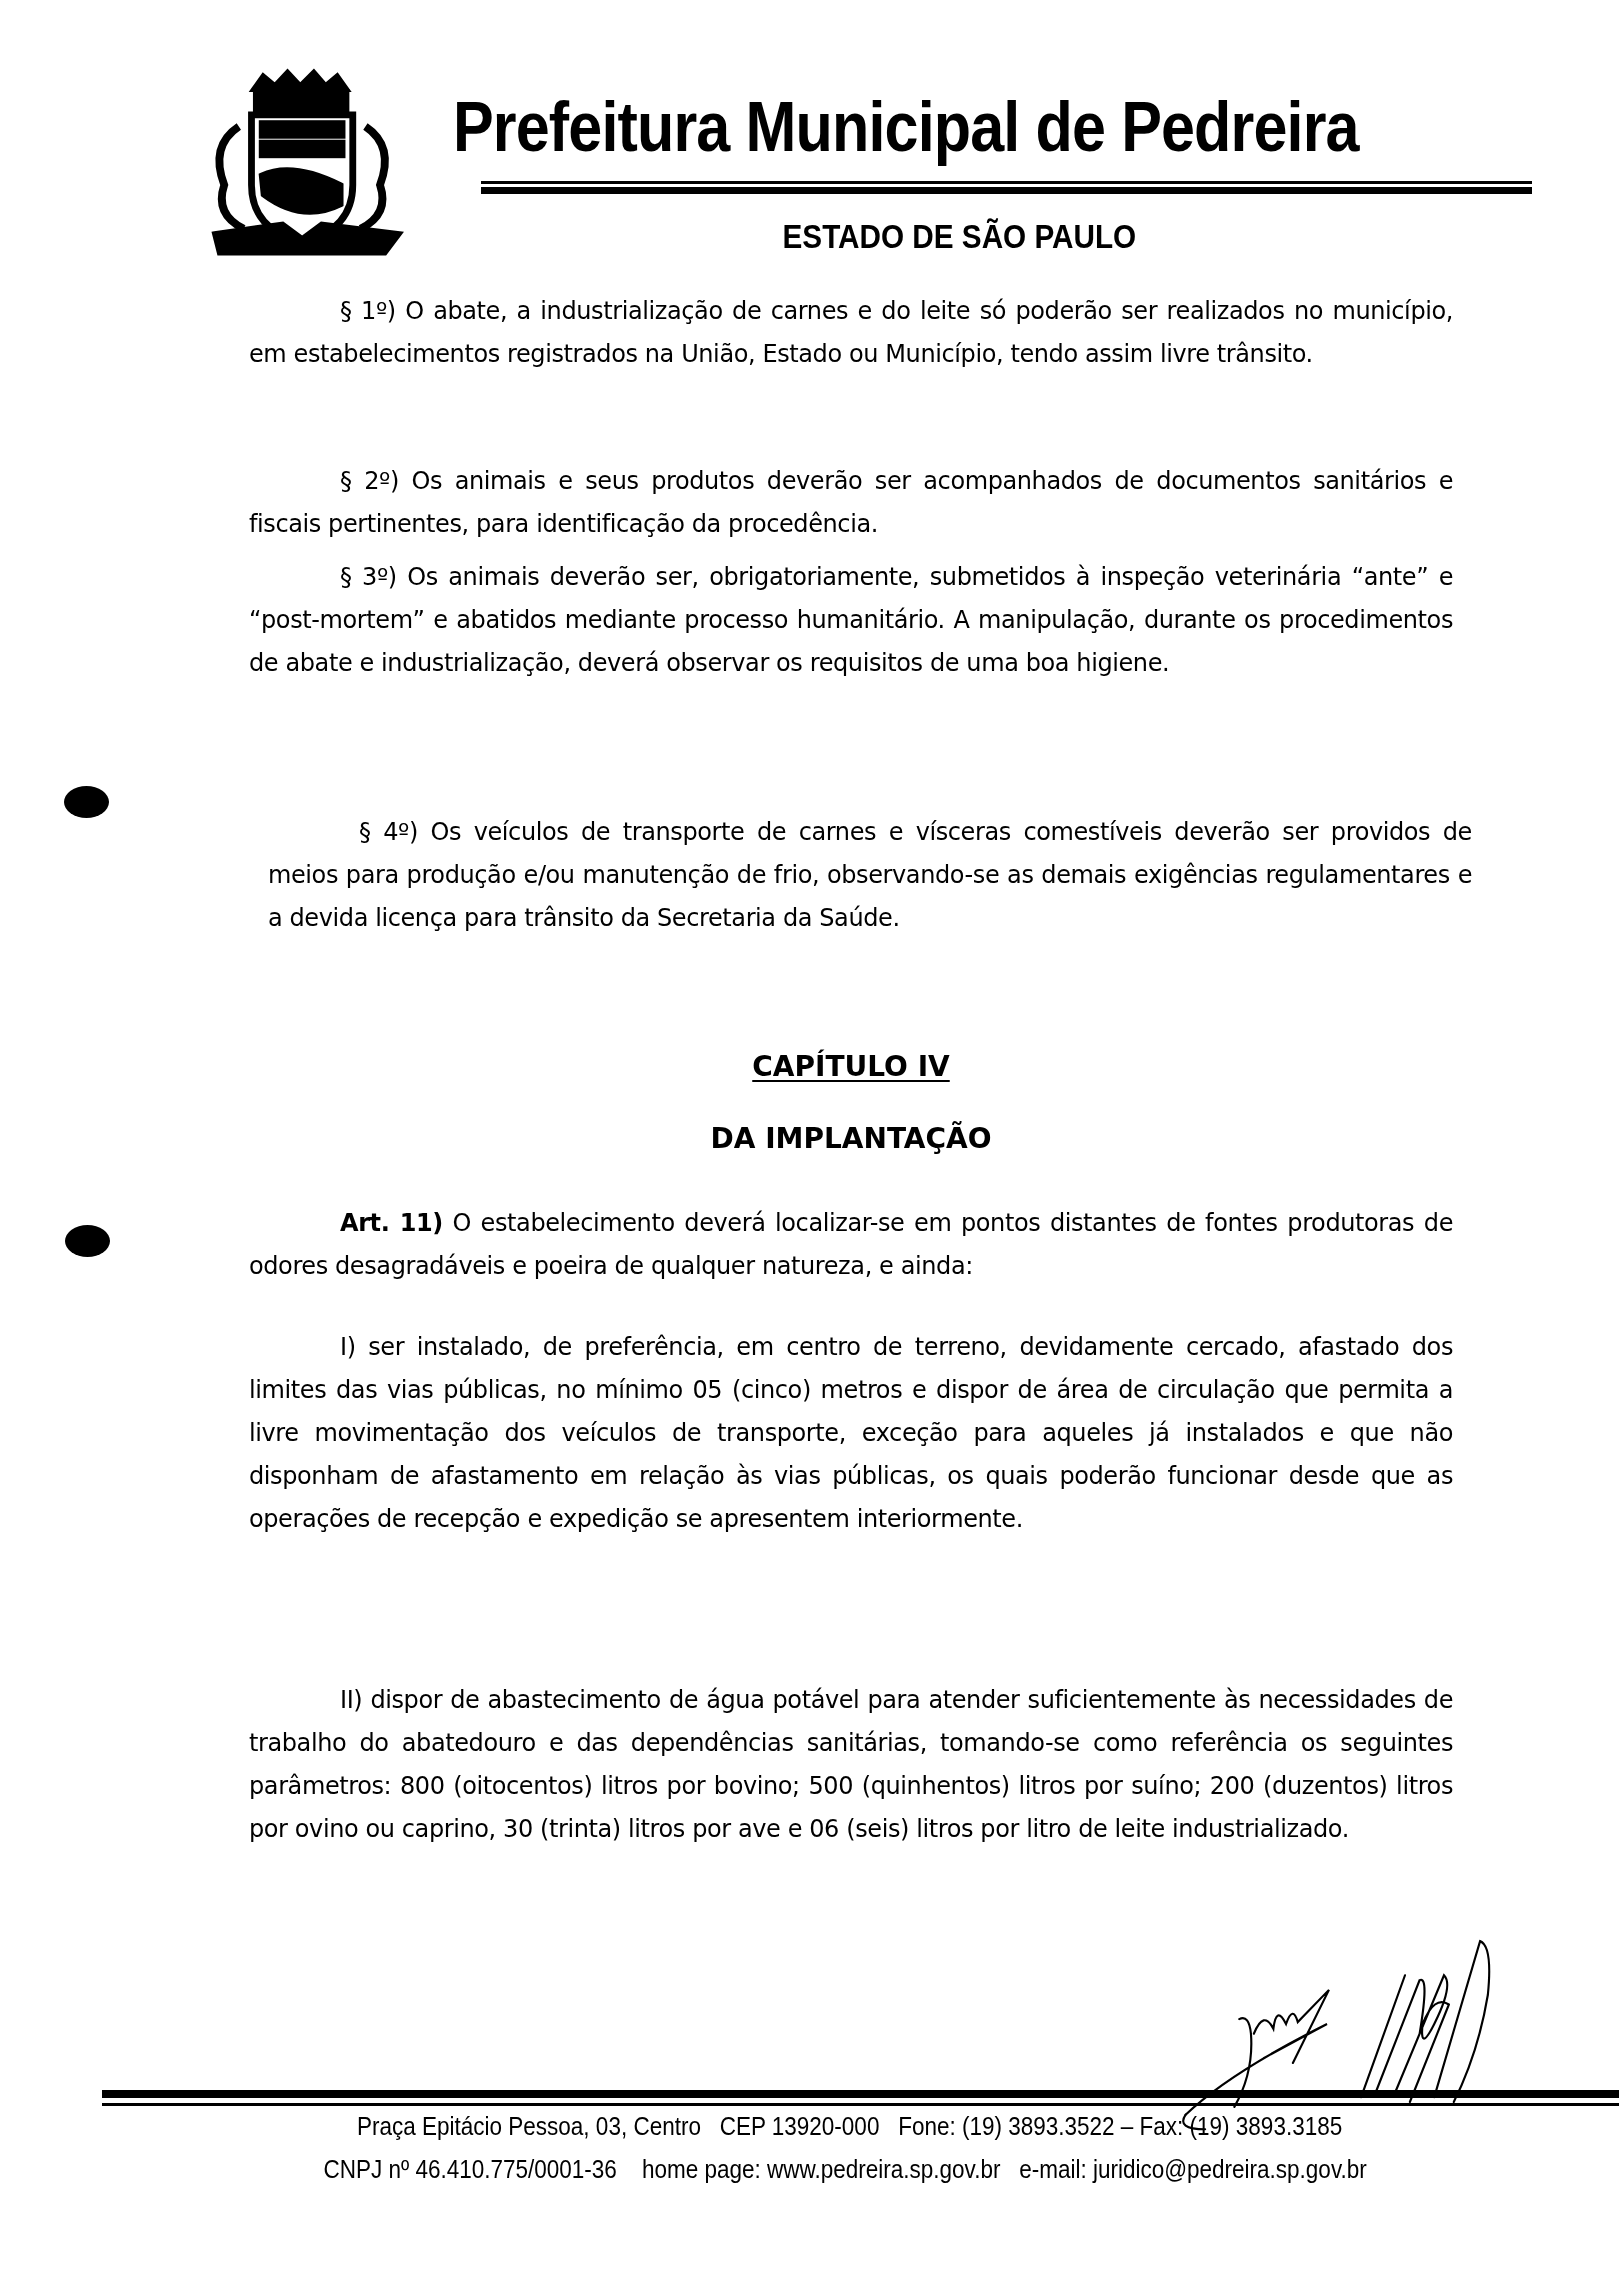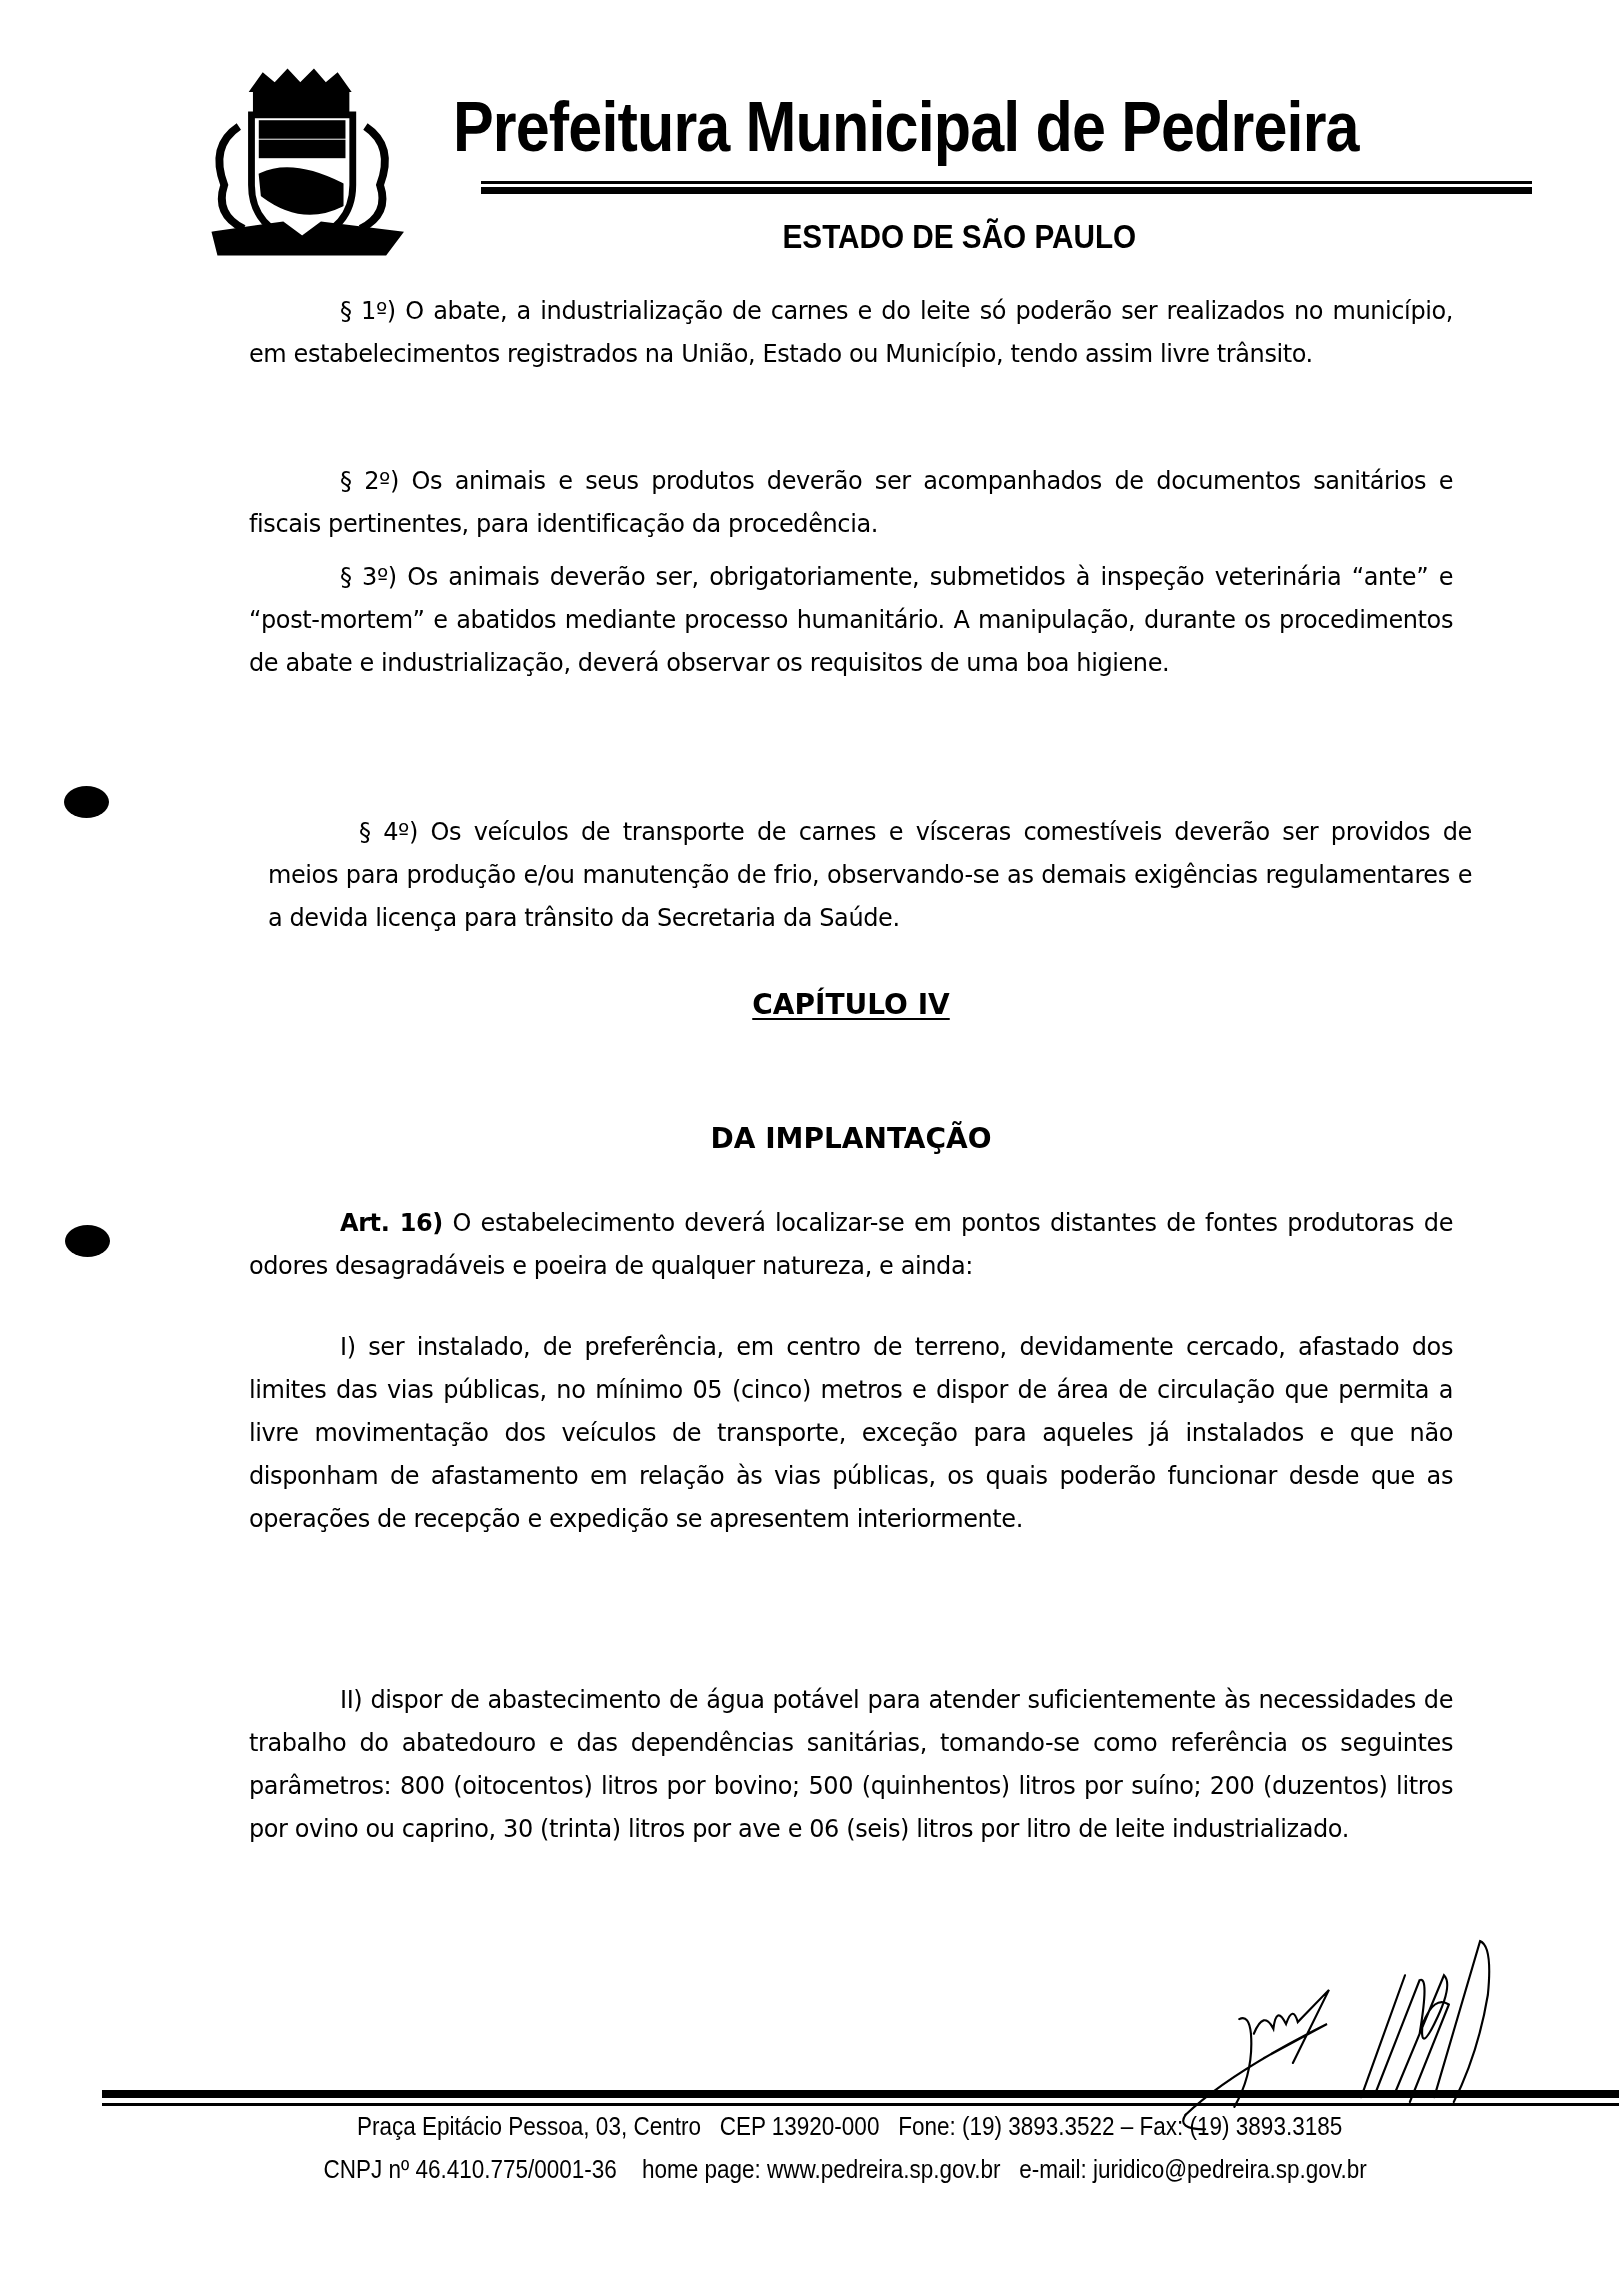--- a/index.html
+++ b/index.html
@@ -37,21 +37,21 @@
   #p3 { top: 556px; }
   #p4 { top: 811px; margin-left: 19px; }
   #art16 { top: 1202px; }
   #item1 { top: 1326px; }
   #item2 { top: 1679px; }
 
   .center-heading {
     position: absolute; left: 249px; width: 1204px; text-align: center;
     font-family: "DejaVu Sans", sans-serif; font-size: 28px; font-weight: bold;
   }
-  #chapter { top: 988px; text-decoration: underline; text-underline-offset: 3.9px; }
+  #chapter { top: 1050px; text-decoration: underline; text-underline-offset: 3.9px; }
   #section-title { top: 1122px; }
 
   
   .hole { position: absolute; background:#000; border-radius: 50%; width: 45px; height: 32px; }
   #hole-1 { left: 64px; top: 786px; }
   #hole-2 { left: 65px; top: 1225px; }
 
   
   #signatures { left: 1161px; top: 1907px; width: 371px; height: 234px; }
 
@@ -91,21 +91,21 @@
 
 <div id="p2" class="para"><span class="indent"></span><span>§ 2º)</span><span> Os animais e seus produtos deverão ser acompanhados de documentos sanitários e fiscais pertinentes, para identificação da procedência.</span></div>
 
 <div id="p3" class="para"><span class="indent"></span><span>§ 3º)</span><span> Os animais deverão ser, obrigatoriamente, submetidos à inspeção veterinária “ante” e “post-mortem” e abatidos mediante processo humanitário. A manipulação, durante os procedimentos de abate e industrialização, deverá observar os requisitos de uma boa higiene.</span></div>
 
 <div id="p4" class="para"><span class="indent"></span><span>§ 4º)</span><span> Os veículos de transporte de carnes e vísceras comestíveis deverão ser providos de meios para produção e/ou manutenção de frio, observando-se as demais exigências regulamentares e a devida licença para trânsito da Secretaria da Saúde.</span></div>
 
 <div id="chapter" class="center-heading">CAPÍTULO IV</div>
 <div id="section-title" class="center-heading">DA IMPLANTAÇÃO</div>
 
-<div id="art16" class="para"><span class="indent"></span><b>Art. 16)</b><span> O estabelecimento deverá localizar-se em pontos distantes de fontes produtoras de odores desagradáveis e poeira de qualquer natureza, e ainda:</span></div>
+<div id="art16" class="para"><span class="indent"></span><b>Art. 11)</b><span> O estabelecimento deverá localizar-se em pontos distantes de fontes produtoras de odores desagradáveis e poeira de qualquer natureza, e ainda:</span></div>
 
 <div id="item1" class="para"><span class="indent"></span><span>I)</span><span> ser instalado, de preferência, em centro de terreno, devidamente cercado, afastado dos limites das vias públicas, no mínimo 05 (cinco) metros e dispor de área de circulação que permita a livre movimentação dos veículos de transporte, exceção para aqueles já instalados e que não disponham de afastamento em relação às vias públicas, os quais poderão funcionar desde que as operações de recepção e expedição se apresentem interiormente.</span></div>
 
 <div id="item2" class="para"><span class="indent"></span><span>II)</span><span> dispor de abastecimento de água potável para atender suficientemente às necessidades de trabalho do abatedouro e das dependências sanitárias, tomando-se como referência os seguintes parâmetros: 800 (oitocentos) litros por bovino; 500 (quinhentos) litros por suíno; 200 (duzentos) litros por ovino ou caprino, 30 (trinta) litros por ave e 06 (seis) litros por litro de leite industrializado.</span></div>
 
 <div id="hole-1" class="hole"></div>
 <div id="hole-2" class="hole"></div>
 
 <svg id="signatures" class="abs" viewBox="0 0 380 240">
   <g fill="none" stroke="#000" stroke-width="2.2" stroke-linecap="round">

